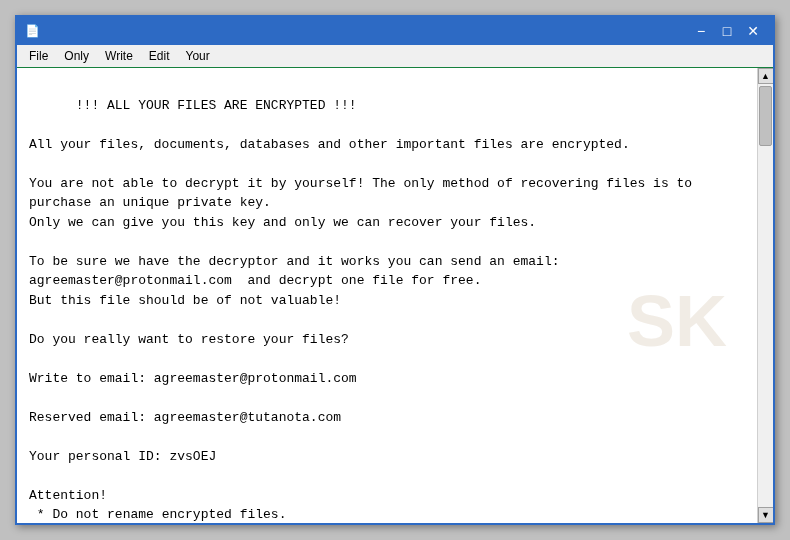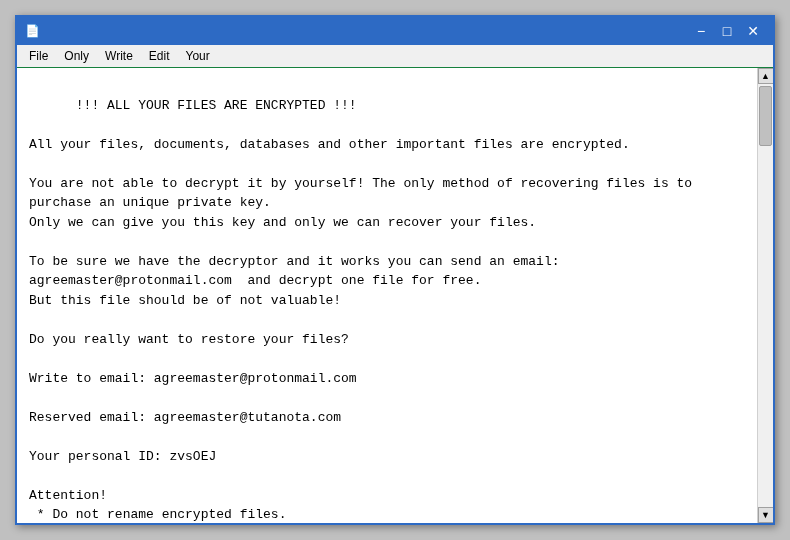--- a/index.html
+++ b/index.html
@@ -211,20 +211,21 @@
 
 Your personal ID: zvsOEJ
 
 Attention!
  * Do not rename encrypted files.
  * Do not try to decrypt your data using third party software, it may cause permanent data
 loss.
  * Decryption of your files with the help of third parties may cause increased price (they
 add their fee to our) or you can become a victim of a scam.</span>
       <div class="watermark">
+        <div>SK</div>
       </div>
     </div>
     <div class="scrollbar">
       <div class="scrollbar-btn">▲</div>
       <div class="scrollbar-track">
         <div class="scrollbar-thumb"></div>
       </div>
       <div class="scrollbar-btn">▼</div>
     </div>
   </div>

